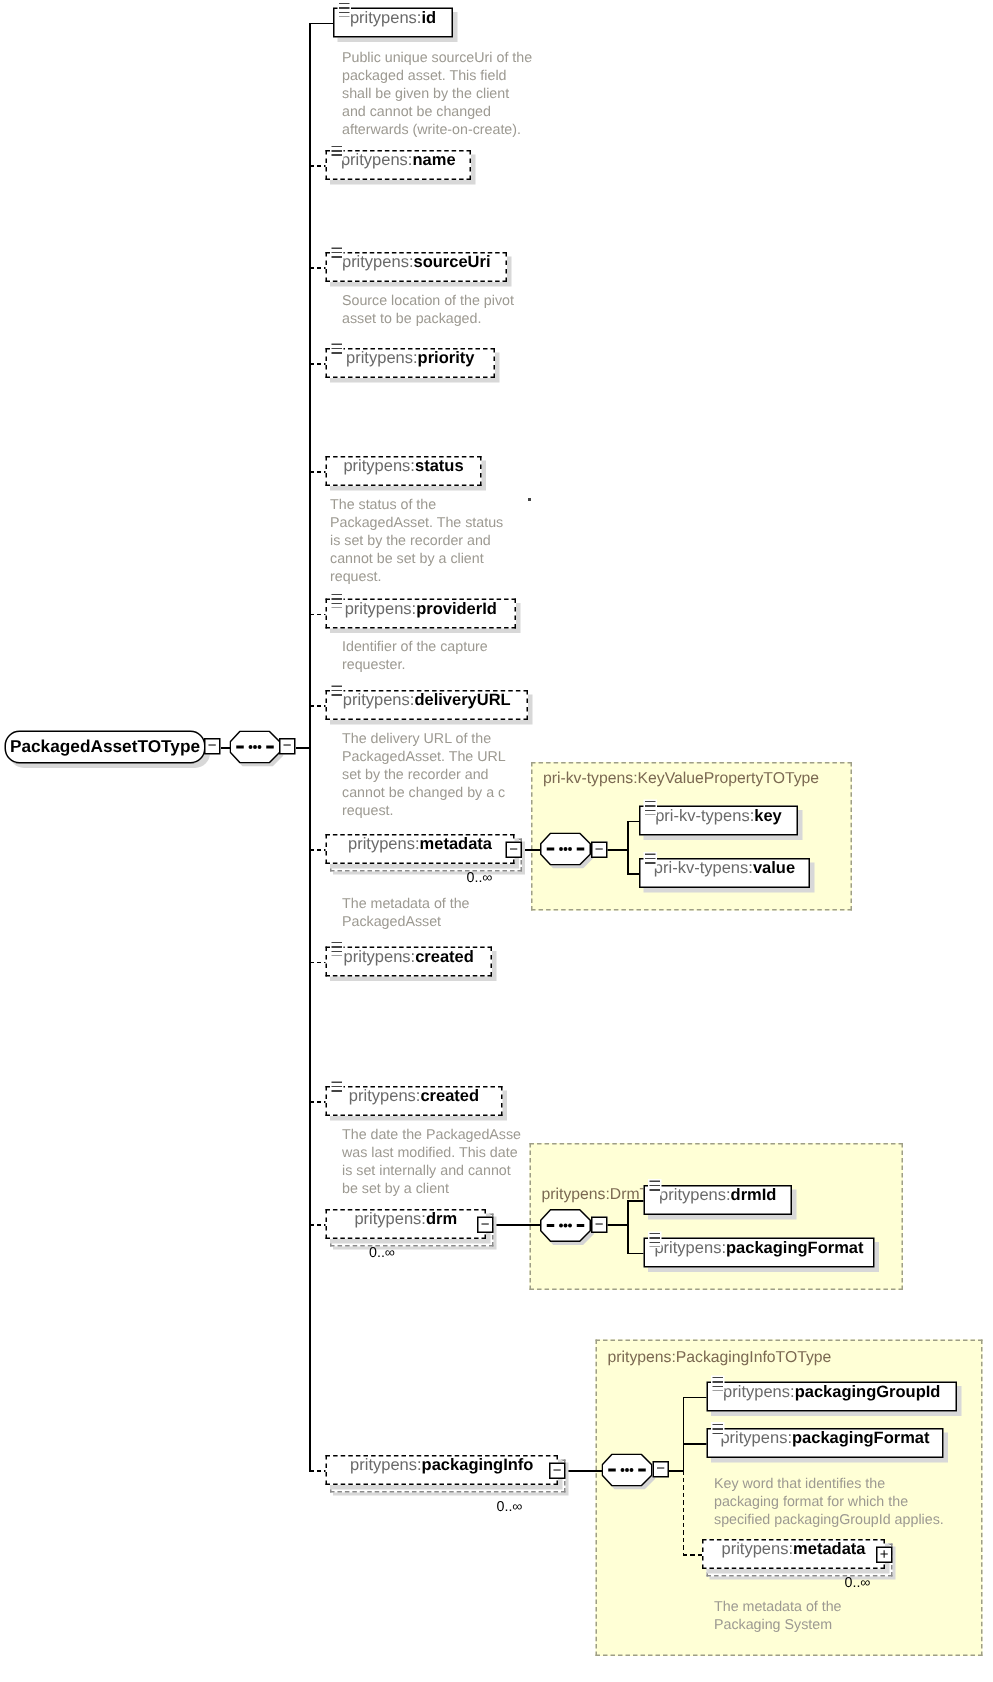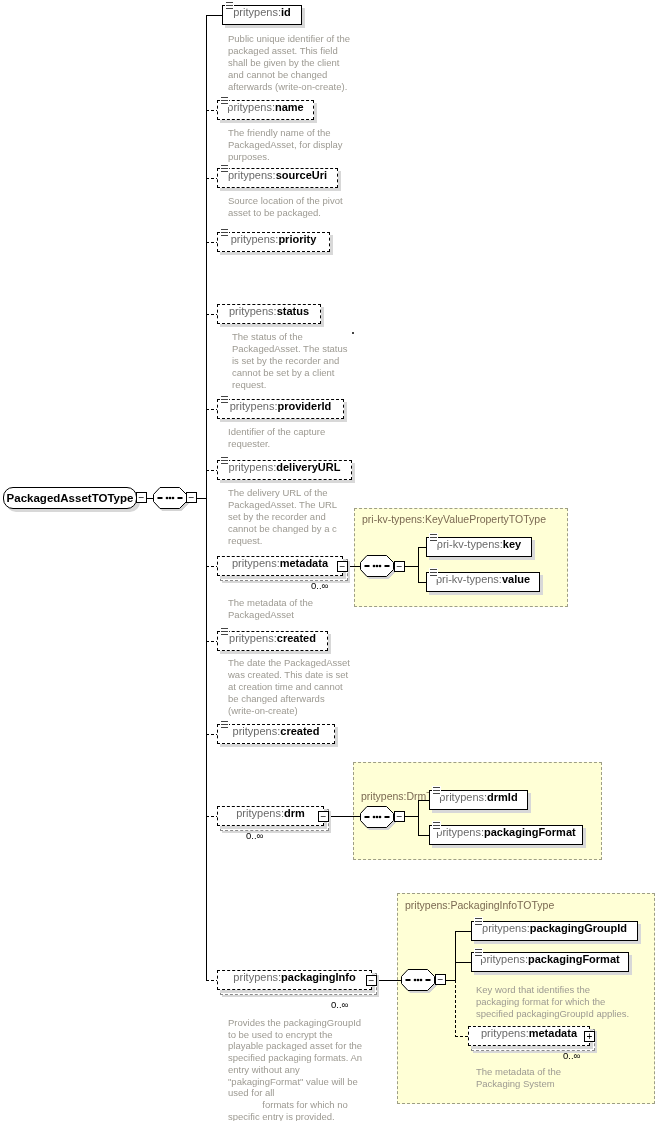--- a/index.html
+++ b/index.html
@@ -96,54 +96,51 @@
       <line x1="24.5" y1="11" x2="29.5" y2="11" stroke="#000" stroke-width="2"></line>
     </svg>
   </div>
   <div class="toggle" style="left:186px;top:492px">−</div>
 
   <div class="el" style="left:222px;top:5px;width:80px">
     <span class="doc-icon"></span>
     <span class="prefix">pritypens:</span>
       <span class="ename">id</span>
   </div>
-  <div class="anno" style="left:228px;top:33px">Public unique identifier of the
+  <div class="anno" style="left:228px;top:33px">Public unique sourceUri of the
 packaged asset. This field
 shall be given by the client
 and cannot be changed
 afterwards (write-on-create).</div>
 
   <div class="el dashed" style="left:217px;top:100px;width:97px">
     <span class="doc-icon"></span>
     <span class="prefix">pritypens:</span>
       <span class="ename">name</span>
   </div>
-  <div class="anno" style="left:228px;top:127px">The friendly name of the
-PackagedAsset, for display
-purposes.</div>
 
   <div class="el dashed" style="left:217px;top:168px;width:121px">
     <span class="doc-icon"></span>
     <span class="prefix">pritypens:</span>
       <span class="ename">sourceUri</span>
   </div>
   <div class="anno" style="left:228px;top:195px">Source location of the pivot
 asset to be packaged.</div>
 
   <div class="el dashed" style="left:217px;top:232px;width:113px">
     <span class="doc-icon"></span>
     <span class="prefix">pritypens:</span>
       <span class="ename">priority</span>
   </div>
 
   <div class="el dashed" style="left:217px;top:304px;width:104px">
     <span class="prefix">pritypens:</span>
       <span class="ename">status</span>
   </div>
-  <div class="anno" style="left:232px;top:331px">The status of the
+  <div class="anno" style="left:220px;top:331px">The status of the
 PackagedAsset. The status
 is set by the recorder and
 cannot be set by a client
 request.</div>
   <div class="dot" style="left:352px;top:332px"></div>
 
   <div class="el dashed" style="left:217px;top:399px;width:127px">
     <span class="doc-icon"></span>
     <span class="prefix">pritypens:</span>
       <span class="ename">providerId</span>
@@ -170,56 +167,46 @@
   </div>
   <div class="occ" style="left:311px;top:580px">0..∞</div>
   <div class="anno" style="left:228px;top:597px">The metadata of the
 PackagedAsset</div>
 
   <div class="el dashed" style="left:217px;top:631px;width:111px">
     <span class="doc-icon"></span>
     <span class="prefix">pritypens:</span>
       <span class="ename">created</span>
   </div>
-  <div class="anno" style="left:228px;top:657px">The date the PackagedAsset
-was created. This date is set
-at creation time and cannot
-be changed afterwards
-(write-on-create)</div>
 
   <div class="el dashed" style="left:217px;top:724px;width:118px">
     <span class="doc-icon"></span>
     <span class="prefix">pritypens:</span>
       <span class="ename">created</span>
   </div>
+  <div class="anno" style="left:228px;top:751px">The date the PackagedAsse
+was last modified. This date
+is set internally and cannot
+be set by a client</div>
 
   <div class="ghost" style="left:220px;top:809px;width:107px;height:20px"></div>
   <div class="el dashed" style="left:217px;top:806px;width:107px">
     <span class="prefix">pritypens:</span>
       <span class="ename">drm</span>
     <span class="toggle">−</span>
   </div>
   <div class="occ" style="left:246px;top:830px">0..∞</div>
 
   <div class="ghost" style="left:220px;top:973px;width:155px;height:20px"></div>
   <div class="el dashed" style="left:217px;top:970px;width:155px">
     <span class="prefix">pritypens:</span>
       <span class="ename">packagingInfo</span>
     <span class="toggle">−</span>
   </div>
   <div class="occ" style="left:331px;top:999px">0..∞</div>
-  <div class="anno tight" style="left:228px;top:1017px">Provides the packagingGroupId
-to be used to encrypt the
-playable packaged asset for the
-specified packaging formats. An
-entry without any
-"pakagingFormat" value will be
-used for all
-             formats for which no
-specific entry is provided.</div>
 
   <div class="typelabel" style="left:362px;top:513px">pri-kv-typens:KeyValuePropertyTOType</div>
   <div class="seq" style="left:360px;top:555px">
     <svg width="34" height="22">
       <polygon points="7,0.5 26.5,0.5 33.5,7.5 33.5,14.5 26.5,21.5 7,21.5 0.5,14.5 0.5,7.5" fill="#fff" stroke="#000"></polygon>
       <line x1="4.5" y1="11" x2="9.5" y2="11" stroke="#000" stroke-width="2"></line>
       <circle cx="14" cy="11" r="1.3" fill="#000"></circle>
         <circle cx="17" cy="11" r="1.3" fill="#000"></circle>
       <circle cx="20" cy="11" r="1.3" fill="#000"></circle>
       <line x1="24.5" y1="11" x2="29.5" y2="11" stroke="#000" stroke-width="2"></line>

